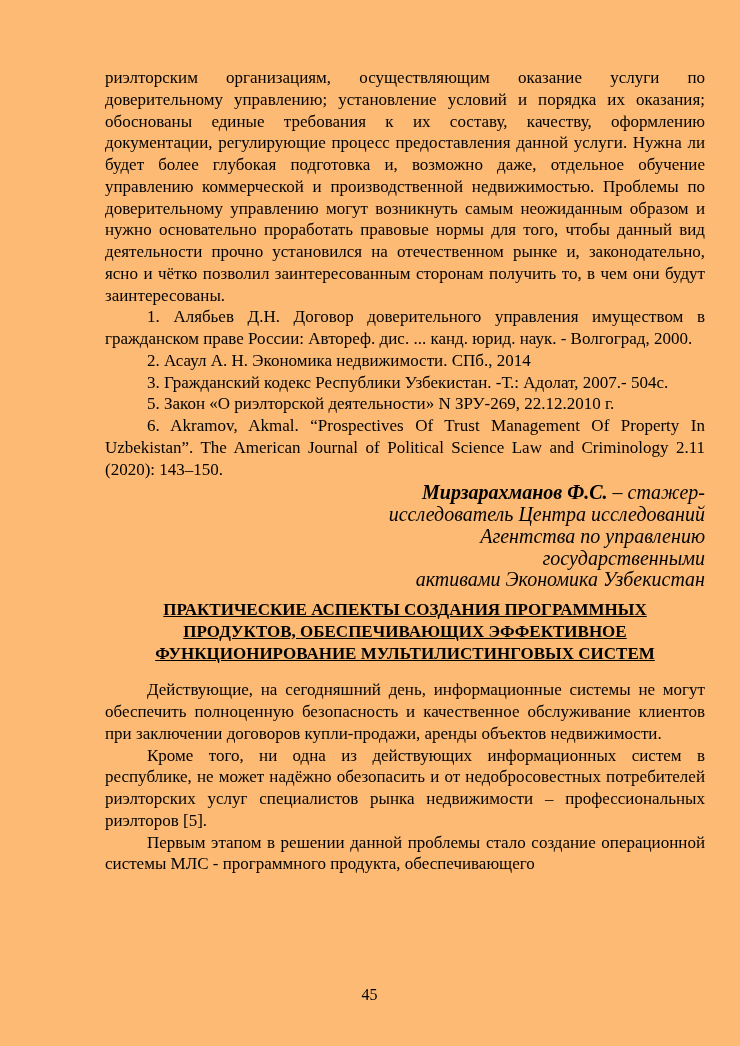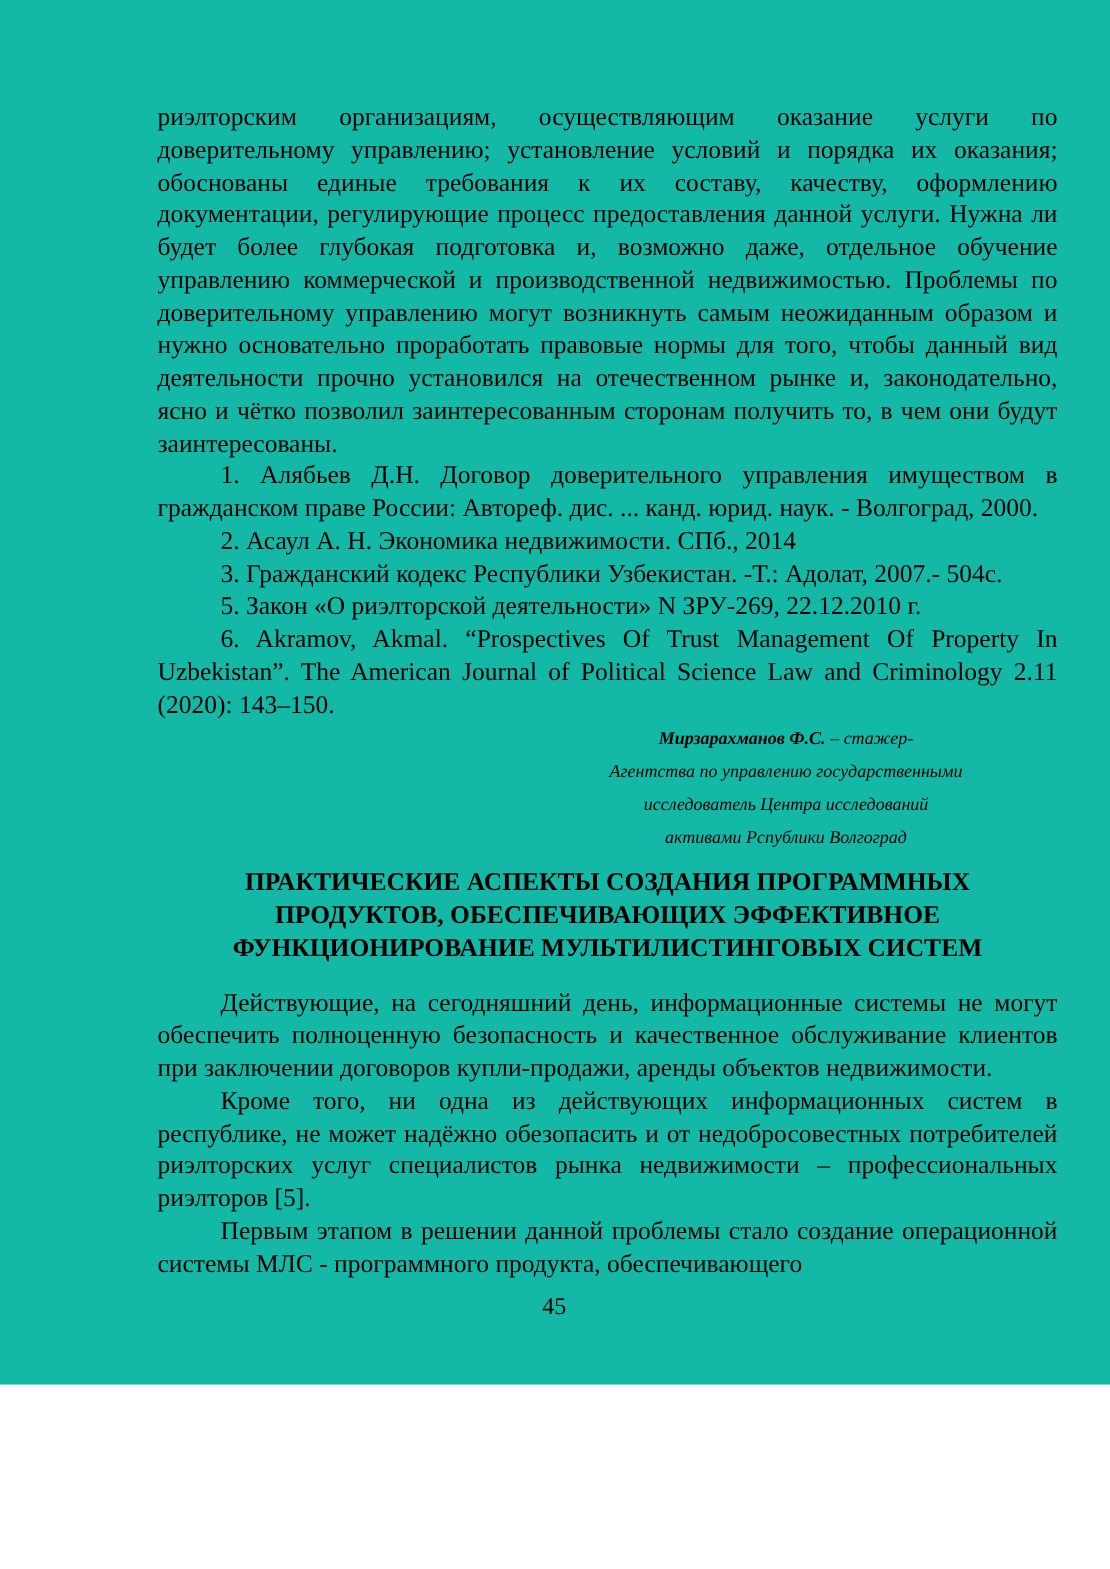--- a/index.html
+++ b/index.html
@@ -7,22 +7,22 @@
     margin: 0; padding: 0;
     background: #ffffff;
   }
   body {
     width: 740px; height: 1046px;
     font-family: "Liberation Serif", "DejaVu Serif", serif;
     color: #000000;
   }
   .page {
     position: relative;
-    width: 740px; height: 923px;
-    background: #14b8a6;
+    width: 740px; height: 1046px;
+    background: #fdba74;
     padding: 67px 35px 0 105px; 
     overflow: hidden;
   }
   .body-text {
     font-size: 17px;
     line-height: 21.75px;
     text-align: justify;
     margin: 0;
   }
   .indent { text-indent: 42px; }
@@ -34,27 +34,27 @@
     margin: 0;
   }
   .refs-heading { margin-top: 5px; }
   .refs p { margin: 0; font-family: Liberation Serif, serif; }
   .author-block {
     margin-top: 2px;
     margin-left: 238px;
     font-style: italic;
   }
   .author-block p {
-    font-size: 12px;
+    font-size: 20px;
     line-height: 21.75px;
     margin: 0;
-    text-align: center;
+    text-align: right;
   }
   .author-name { font-weight: bold; }
-  .article-title { margin-top: 8px; }
+  .article-title { margin-top: 8px; text-decoration: underline; }
   .article p { margin: 0; }
   .article p:first-child { margin-top: 15px; }
   .page-number {
     position: absolute;
     left: 0; right: 1px;
     bottom: 42px;
     text-align: center;
     font-size: 16px;
     line-height: 18px;
     font-family: Liberation Serif, serif;
@@ -71,23 +71,23 @@
   <div class="refs">
       <p class="body-text indent">1. Алябьев Д.Н. Договор доверительного управления имуществом в гражданском праве России: Автореф. дис. ... канд. юрид. наук. - Волгоград, 2000.</p>
       <p class="body-text indent">2. Асаул А. Н. Экономика недвижимости. СПб., 2014</p>
       <p class="body-text indent">3. Гражданский кодекс Республики Узбекистан. -Т.: Адолат, 2007.- 504с.</p>
       <p class="body-text indent">5. Закон «О риэлторской деятельности» N ЗРУ-269, 22.12.2010 г.</p>
       <p class="body-text indent">6. Akramov, Akmal. “Prospectives Of Trust Management Of Property In Uzbekistan”. The American Journal of Political Science Law and Criminology 2.11 (2020): 143–150.</p>
     </div>
 
   <div class="author-block">
     <p><span class="author-name">Мирзарахманов Ф.С.</span><span> – стажер-</span></p>
+    <p>исследователь Центра исследований</p>
     <p>Агентства по управлению государственными</p>
-    <p>исследователь Центра исследований</p>
-    <p>активами Рспублики Волгоград</p>
+    <p>активами Экономика Узбекистан</p>
   </div>
 
   <h1 class="article-title">ПРАКТИЧЕСКИЕ АСПЕКТЫ СОЗДАНИЯ ПРОГРАММНЫХ ПРОДУКТОВ, ОБЕСПЕЧИВАЮЩИХ ЭФФЕКТИВНОЕ ФУНКЦИОНИРОВАНИЕ МУЛЬТИЛИСТИНГОВЫХ СИСТЕМ</h1>
 
   <div class="article">
       <p class="body-text indent">Действующие, на сегодняшний день, информационные системы не могут обеспечить полноценную безопасность и качественное обслуживание клиентов при заключении договоров купли-продажи, аренды объектов недвижимости.</p>
       <p class="body-text indent">Кроме того, ни одна из действующих информационных систем в республике, не может надёжно обезопасить и от недобросовестных потребителей риэлторских услуг специалистов рынка недвижимости – профессиональных риэлторов [5].</p>
       <p class="body-text indent">Первым этапом в решении данной проблемы стало создание операционной системы МЛС - программного продукта, обеспечивающего</p>
     </div>
 

